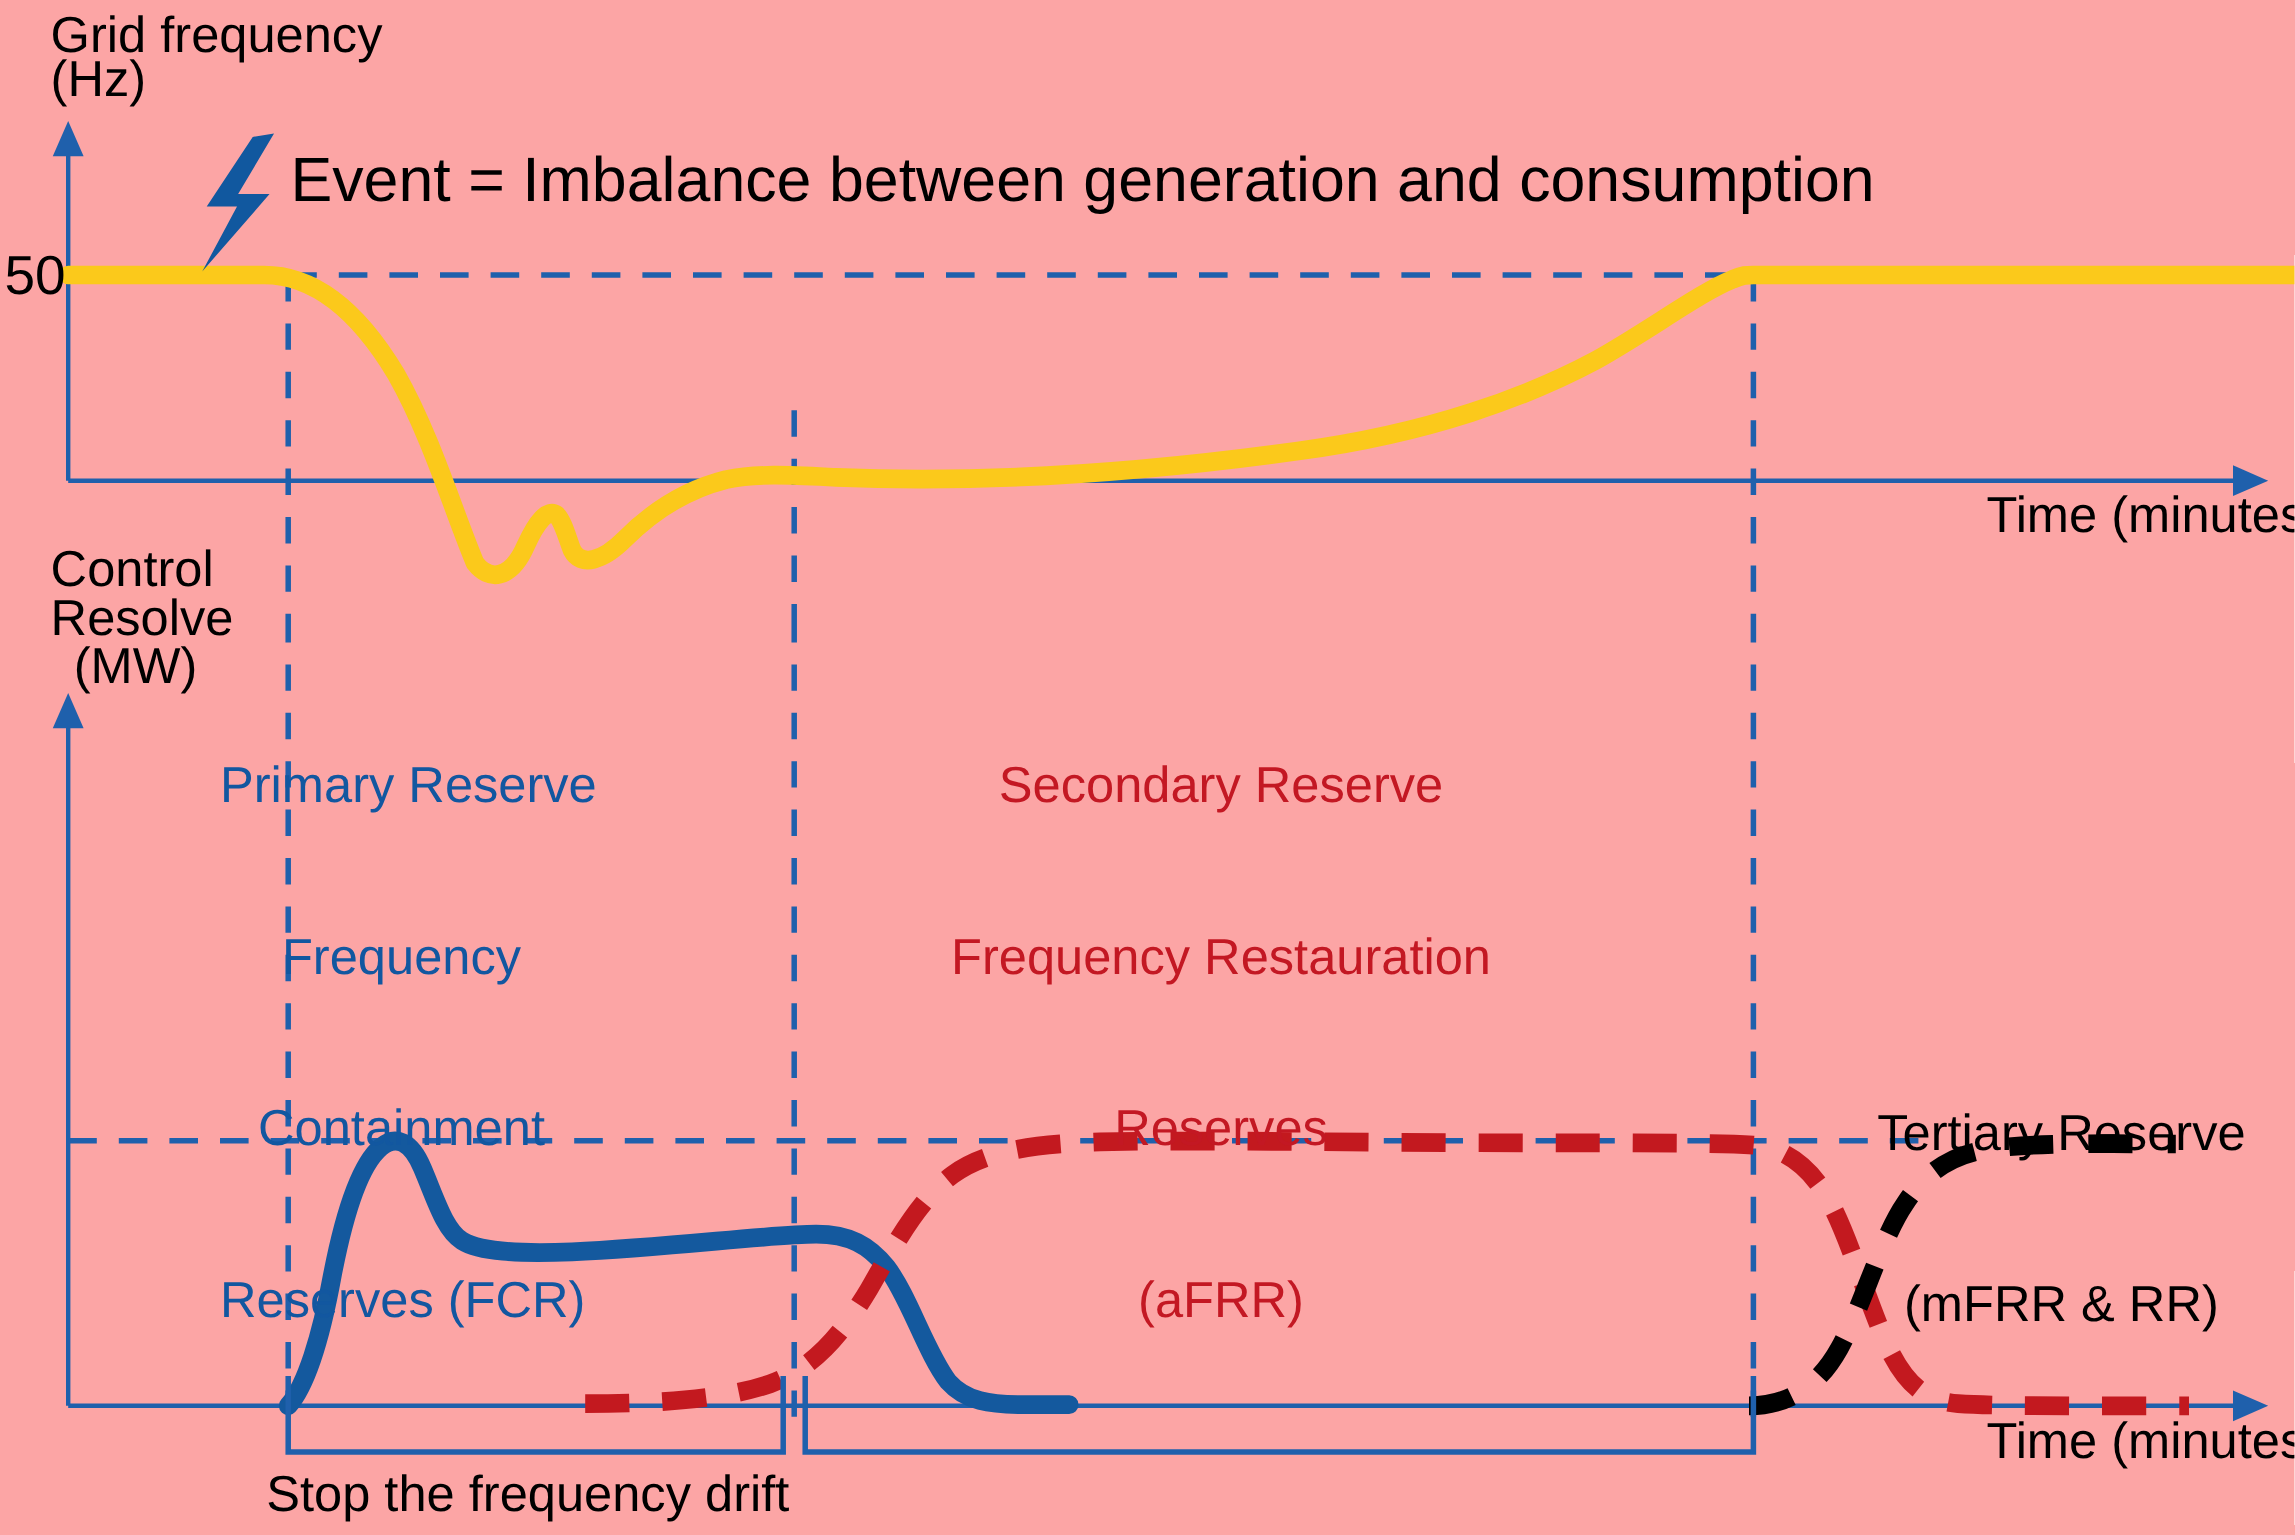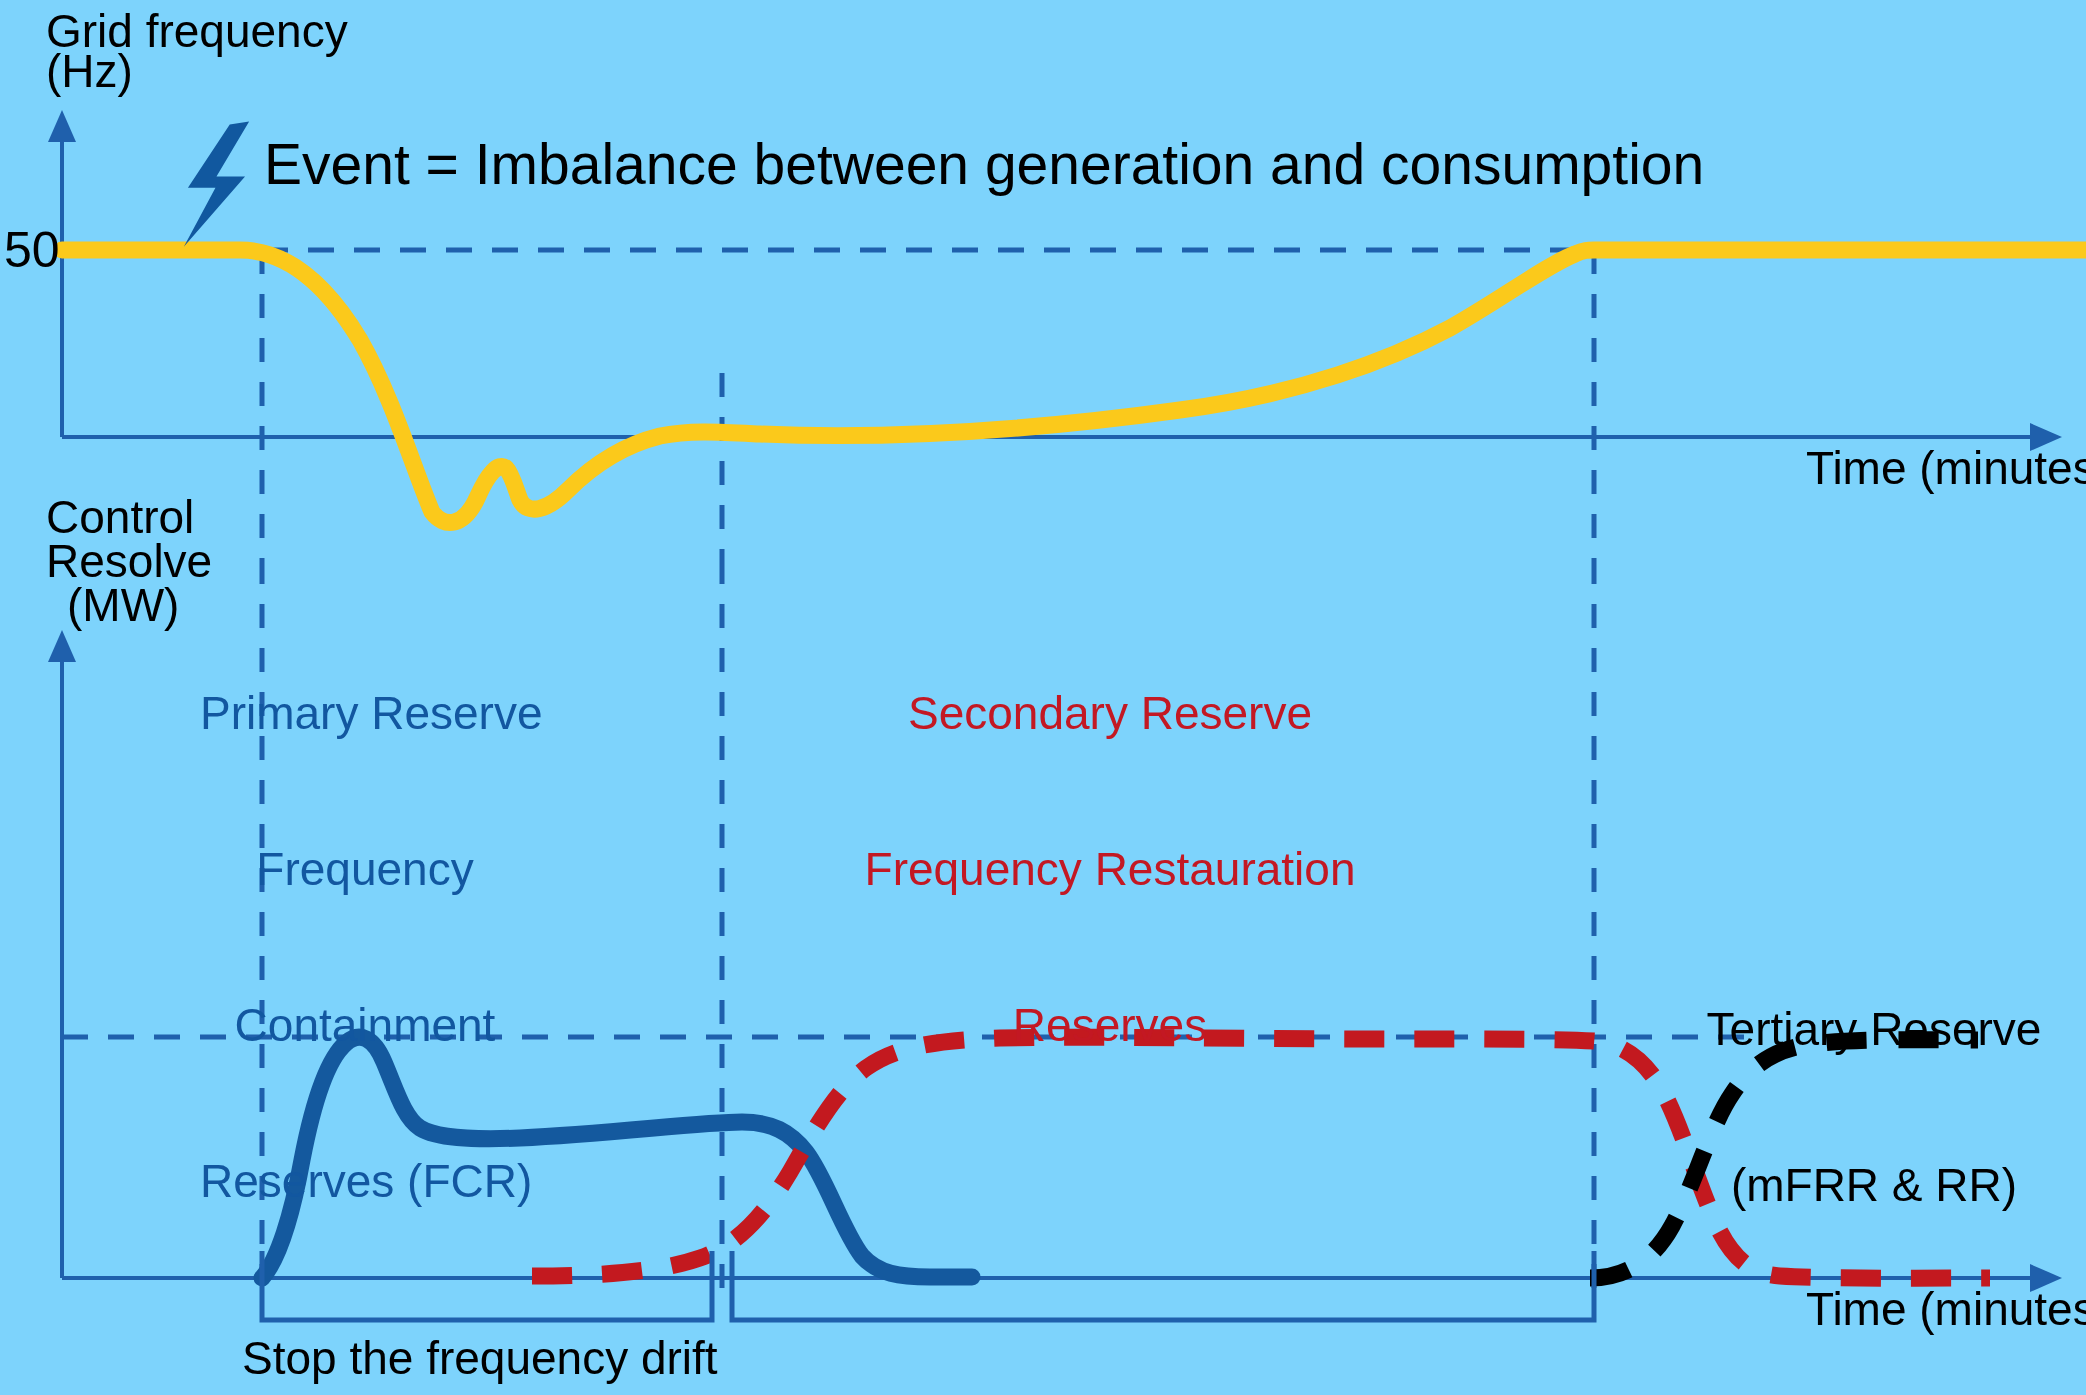--- a/index.html
+++ b/index.html
@@ -7,21 +7,21 @@
     padding: 0;
     background: #ffffff;
   }
   body {
     font-family: "Liberation Sans", sans-serif;
   }
   #stage {
     position: relative;
     width: 2086px;
     height: 1395px;
-    background: #7dd3fc;
+    background: #fca5a5;
     overflow: hidden;
   }
   #stage svg {
     position: absolute;
     inset: 0;
   }
   .lbl {
     position: absolute;
     white-space: pre;
     line-height: 1.13;
@@ -151,20 +151,21 @@
     <div>Primary Reserve</div>
     <div>Frequency</div>
     <div>Containment</div>
     <div>Reserves (FCR)</div>
   </div>
 
   <div class="lbl lbl-series c-red" style="left:860px; top:584px; width:500px;">
     <div>Secondary Reserve</div>
     <div>Frequency Restauration</div>
     <div>Reserves</div>
+    <div>(aFRR)</div>
   </div>
 
   <div class="lbl lbl-series c-black" style="left:1682px; top:900px; width:384px;">
     <div>Tertiary Reserve</div>
     <div>(mFRR &amp; RR)</div>
   </div>
 
   <div class="lbl lbl-time" style="left:1806px; top:1284px;">Time (minutes)</div>
 
   <div class="lbl lbl-bracket" style="left:242px; top:1333px;">Stop the frequency drift</div>

